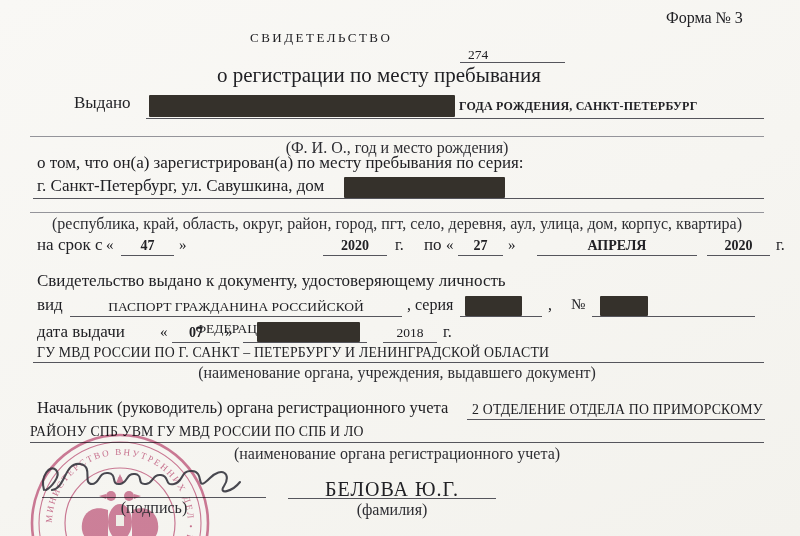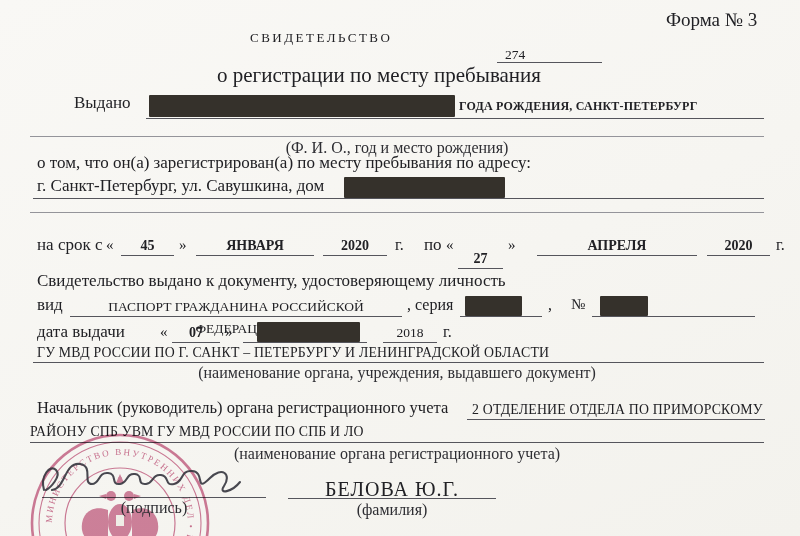--- a/index.html
+++ b/index.html
@@ -20,50 +20,50 @@
   .main{font-size:17px;}
   .ucase{font-size:13.8px;letter-spacing:.2px;}
   .stamp-svg{position:absolute;mix-blend-mode:multiply;z-index:6;}
   .scrawl-svg{position:absolute;z-index:7;}
 </style>
 </head>
 <body>
 
 <div class="page">
 
-  <div class="txt" style="top:9px;left:666px;font-size:19px;">Форма № 3</div>
+  <div class="txt" style="top:9px;left:666px;font-size:16px;">Форма № 3</div>
 
   <div class="txt" style="top:30px;left:250px;font-size:13px;letter-spacing:2.5px;">СВИДЕТЕЛЬСТВО</div>
-  <div class="field normal" style="top:45px;left:497px;width:97px;font-size:13.5px;text-align:left;padding-left:8px;height:17px;line-height:19px;">274</div>
+  <div class="field normal" style="top:45px;left:460px;width:97px;font-size:13.5px;text-align:left;padding-left:8px;height:17px;line-height:19px;">274</div>
   <div class="txt" style="top:63px;left:0;width:758px;text-align:center;font-size:21px;white-space:nowrap;">о регистрации по месту пребывания</div>
 
   <div class="txt main" style="top:93px;left:74px;">Выдано</div>
   <div class="uline" style="top:96px;left:146px;width:618px;height:22px;"></div>
   <div class="redact" style="top:95px;left:149px;width:306px;height:22px;"></div>
   <div class="txt" style="top:99px;left:459px;font-size:12px;font-weight:bold;letter-spacing:.2px;z-index:4;">ГОДА РОЖДЕНИЯ, САНКТ-ПЕТЕРБУРГ</div>
   <div class="rule" style="top:115px;left:30px;width:734px;height:21px;"></div>
   <div class="cap" style="top:139px;left:30px;width:734px;">(Ф. И. О., год и место рождения)</div>
 
-  <div class="txt main" style="top:153px;left:37px;">о том, что он(а) зарегистрирован(а) по месту пребывания по адресу:</div>
+  <div class="txt main" style="top:153px;left:37px;">о том, что он(а) зарегистрирован(а) по месту пребывания по серия:</div>
 
   <div class="uline" style="top:177px;left:33px;width:731px;height:21px;"></div>
   <div class="txt main" style="top:176px;left:37px;z-index:4;">г. Санкт-Петербург, ул. Савушкина, дом</div>
   <div class="redact" style="top:177px;left:344px;width:161px;height:21px;"></div>
   <div class="rule" style="top:191px;left:30px;width:734px;height:21px;"></div>
+  <div class="cap" style="top:215px;left:30px;width:734px;">(республика, край, область, округ, район, город, пгт, село, деревня, аул, улица, дом, корпус, квартира)</div>
 
   <div class="txt main" style="top:235px;left:37px;">на срок с</div>
   <div class="txt q" style="top:237px;left:106px;">«</div>
-  <div class="field" style="top:235px;left:121px;width:53px;">45</div>
+  <div class="field" style="top:235px;left:121px;width:53px;">47</div>
   <div class="txt q" style="top:237px;left:179px;">»</div>
-  <div class="field" style="top:235px;left:196px;width:118px;">ЯНВАРЯ</div>
   <div class="field" style="top:235px;left:323px;width:64px;">2020</div>
   <div class="txt" style="top:236px;left:395px;font-size:16px;">г.</div>
   <div class="txt main" style="top:235px;left:424px;">по</div>
   <div class="txt q" style="top:237px;left:446px;">«</div>
-  <div class="field" style="top:235px;left:458px;width:45px;margin-top:13px;">27</div>
+  <div class="field" style="top:235px;left:458px;width:45px;">27</div>
   <div class="txt q" style="top:237px;left:508px;">»</div>
   <div class="field" style="top:235px;left:537px;width:160px;">АПРЕЛЯ</div>
   <div class="field" style="top:235px;left:707px;width:63px;">2020</div>
   <div class="txt" style="top:236px;left:776px;font-size:16px;">г.</div>
 
   <div class="txt main" style="top:271px;left:37px;">Свидетельство выдано к документу, удостоверяющему личность</div>
 
   <div class="txt main" style="top:295px;left:37px;font-family:Liberation Serif, serif;">вид</div>
   <div class="field normal" style="top:296px;left:70px;width:332px;font-size:13.5px;">ПАСПОРТ ГРАЖДАНИНА РОССИЙСКОЙ ФЕДЕРАЦИИ</div>
   <div class="txt" style="top:296px;left:407px;font-size:16px;">, серия</div>

